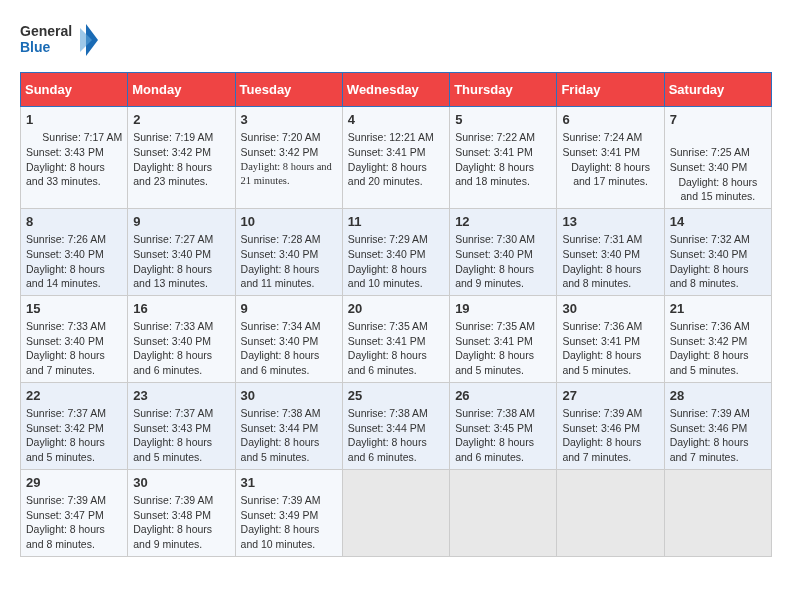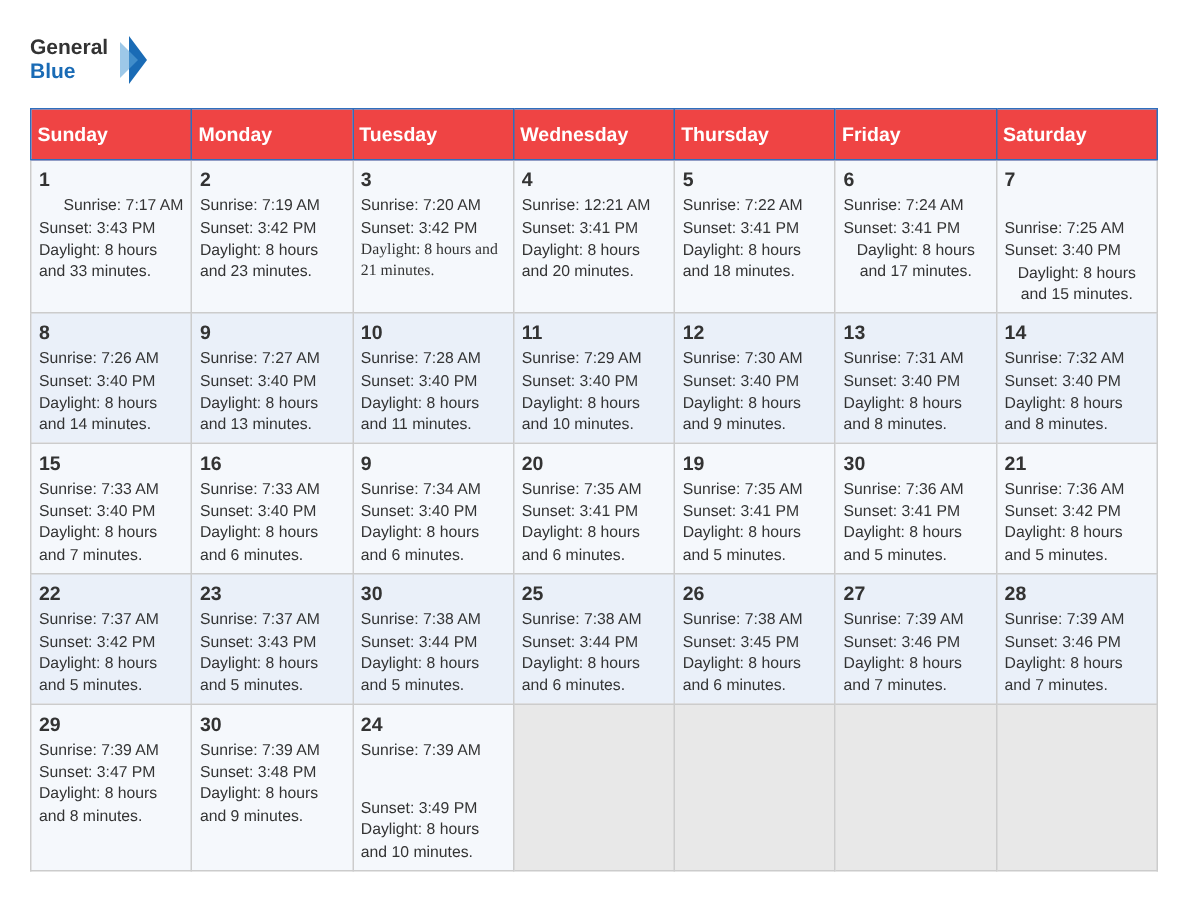--- a/index.html
+++ b/index.html
@@ -288,23 +288,23 @@
           <span style="display: block;">Sunset: 3:47 PM</span>
           <span style="display: block;">Daylight: 8 hours and 8 minutes.</span>
         </td>
         <td>
           <span class="day-num">30</span>
           <span style="display: block;">Sunrise: 7:39 AM</span>
           <span style="display: block;">Sunset: 3:48 PM</span>
           <span style="display: block;">Daylight: 8 hours and 9 minutes.</span>
         </td>
         <td>
-          <span class="day-num">24</span>
-          <span style="display: block;">Sunrise: 7:39 AM</span>
-          <span style="display: block; margin-top: 24px;">Sunset: 3:49 PM</span>
+          <span class="day-num">31</span>
+          <span style="display: block;">Sunrise: 7:39 AM</span>
+          <span style="display: block;">Sunset: 3:49 PM</span>
           <span style="display: block;">Daylight: 8 hours and 10 minutes.</span>
         </td>
         <td class="empty-cell"></td>
         <td class="empty-cell"></td>
         <td class="empty-cell"></td>
         <td class="empty-cell"></td>
       </tr>
     </tbody>
 </table>
 

